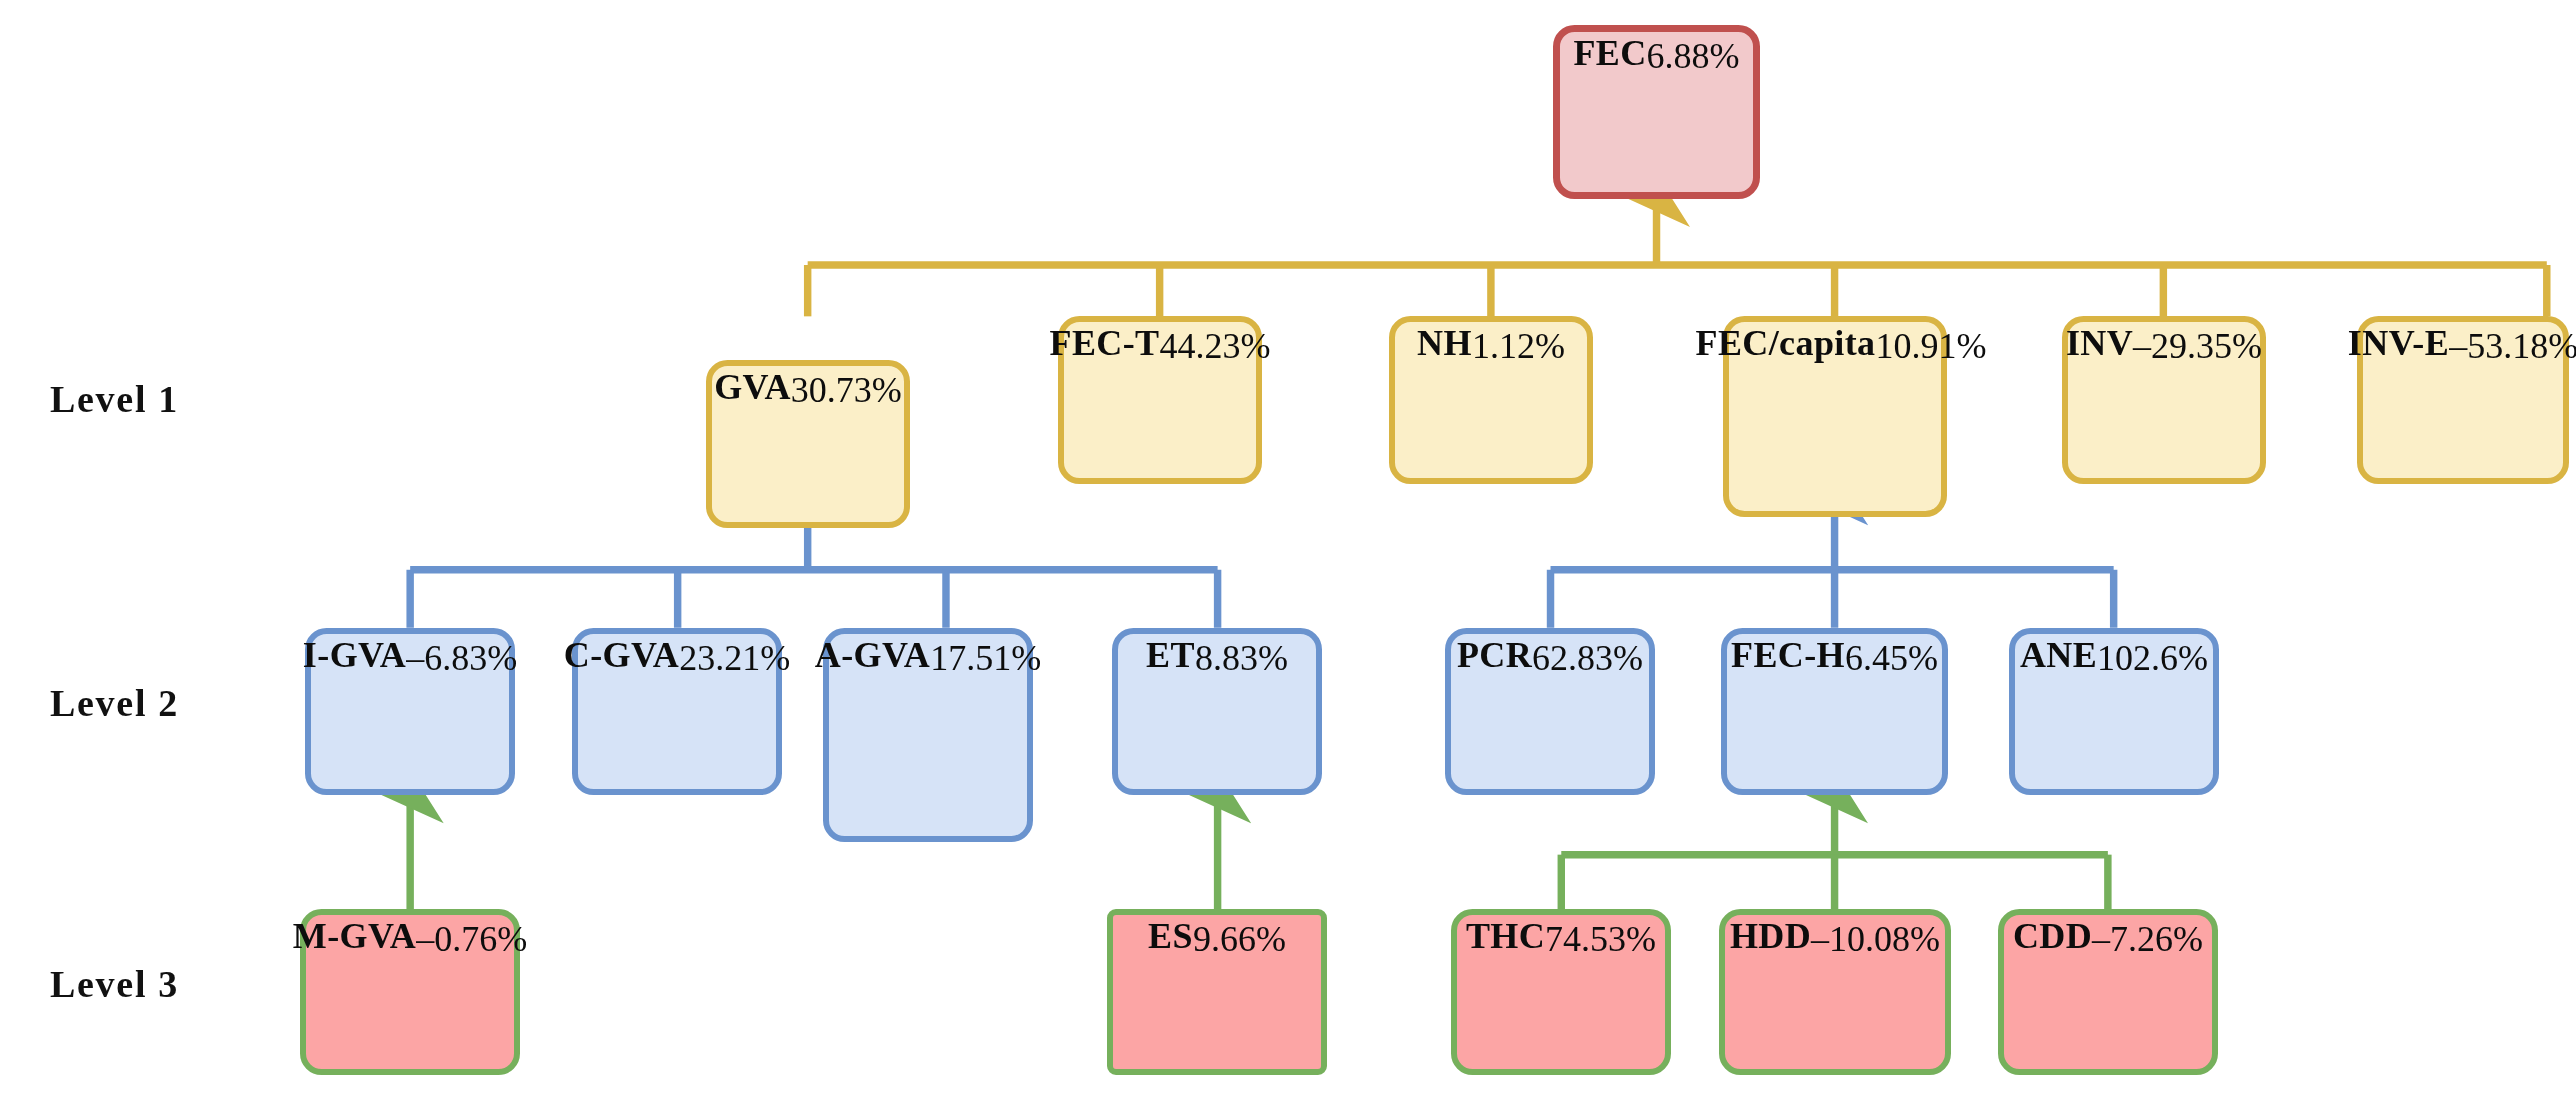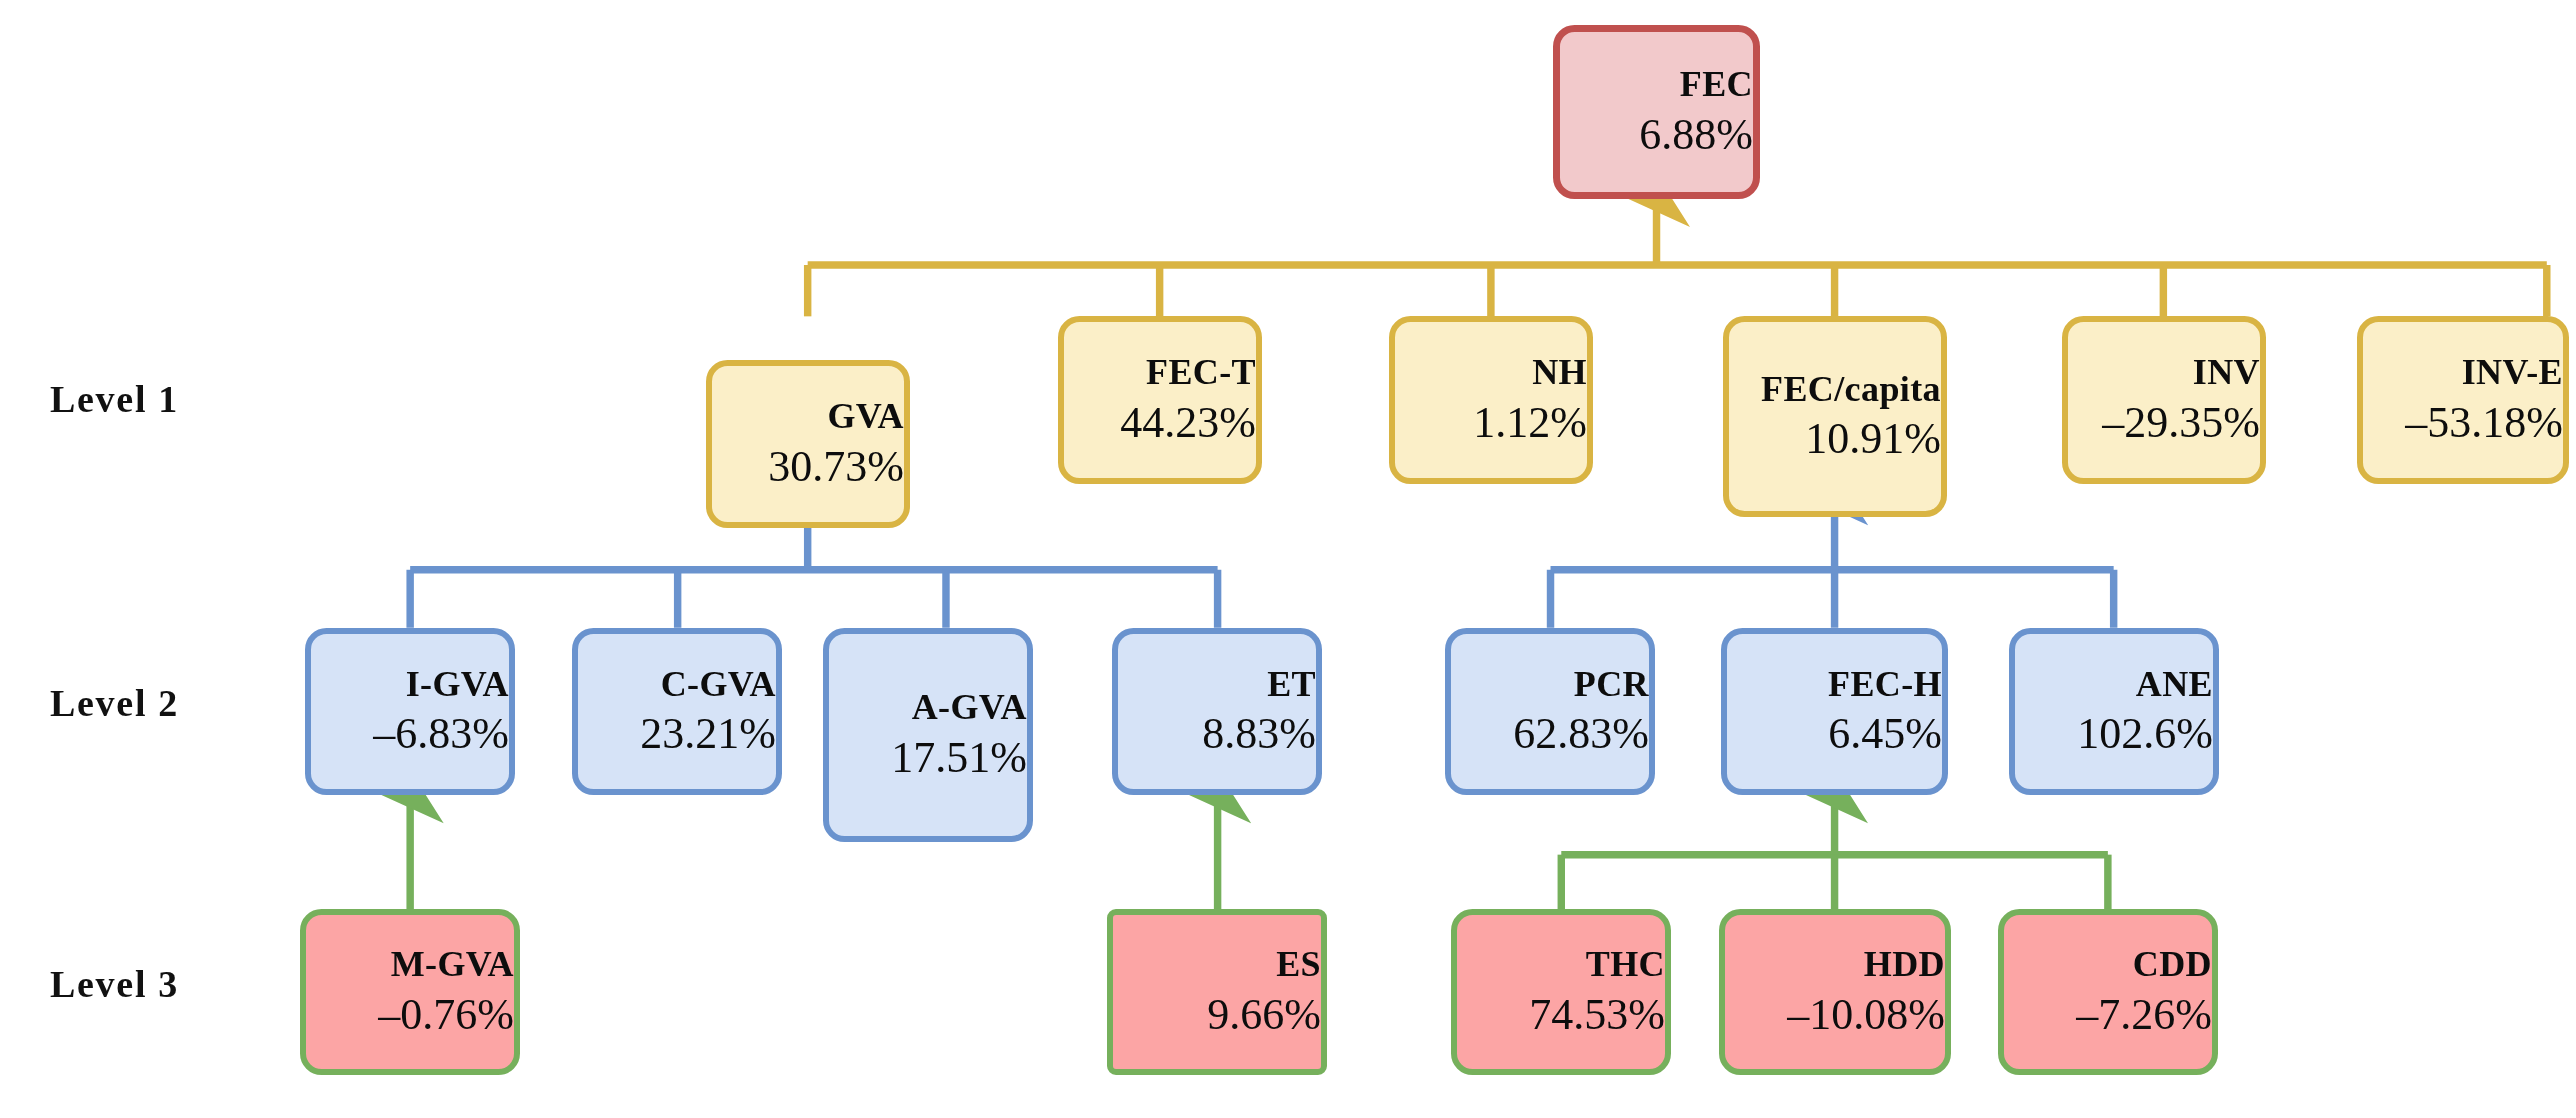--- a/index.html
+++ b/index.html
@@ -17,31 +17,31 @@
     font-size:38px;
     color:#111111;
     letter-spacing:1.7px;
     white-space:nowrap;
     font-family:"Liberation Serif","DejaVu Serif",serif;
   }
   .node{
     position:absolute;
     box-sizing:border-box;
     display:flex;
-    flex-direction:column;
-    align-items:flex-end;
+    flex-direction:row;
+    align-items:flex-start;
     justify-content:center;
     border-style:solid;
     border-radius:21.5px;
     text-align:center;
     line-height:1.18;
     color:#0d0d0d;
   }
   .node .n-name{font-weight:bold;font-size:36px;letter-spacing:0.4px;white-space:nowrap;}
-  .node .n-val{font-weight:normal;font-size:44px;white-space:nowrap;margin-top:3.3px;}
+  .node .n-val{font-weight:normal;font-size:36px;white-space:nowrap;margin-top:3.3px;}
   .node.root  {background:#f2c9cb;border-color:#c0504e;border-width:7.5px;}
   .node.l1    {background:#fbefc8;border-color:#d9b443;border-width:6.6px;}
   .node.l2    {background:#d6e3f7;border-color:#6a93ce;border-width:6.6px;}
   .node.l3    {background:#fca5a5;border-color:#76b05c;border-width:6.6px;}
 </style>
 </head>
 <body>
 
 <div id="root">
 

